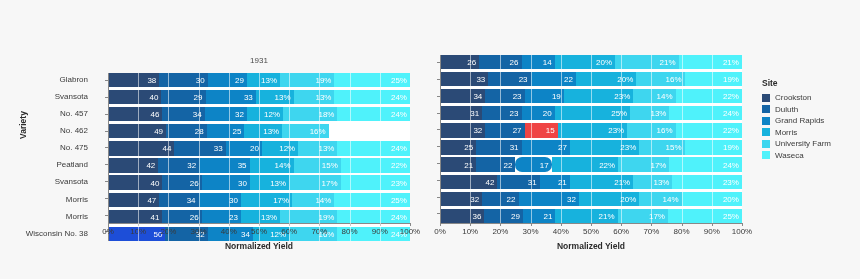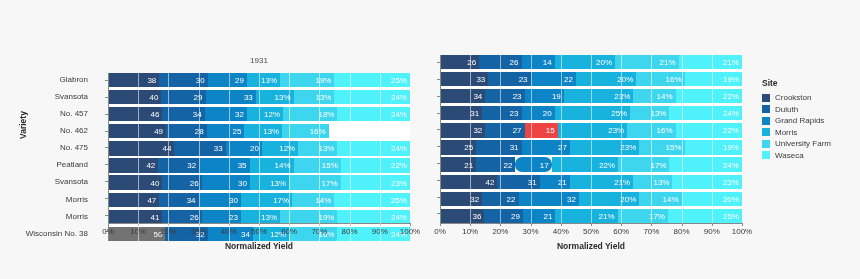--- a/index.html
+++ b/index.html
@@ -275,21 +275,21 @@
               <span>13%</span>
             </div>
             <div class="seg" style="width: 19%; background: rgb(62, 214, 239);">
               <span>19%</span>
             </div>
             <div class="seg" style="width: 24%; background: rgb(79, 242, 251);">
               <span>24%</span>
             </div>
           </div>
           <div class="row">
-            <div class="seg" style="width: 19%; background: #737373;">
+            <div class="seg" style="width: 19%; background: #1d4ed8;">
               <span>50</span>
             </div>
             <div class="seg" style="width: 14%; background: rgb(20, 100, 165);">
               <span>32</span>
             </div>
             <div class="seg" style="width: 15%; background: rgb(13, 132, 198);">
               <span>34</span>
             </div>
             <div class="seg" style="width: 12%; background: rgb(23, 178, 221);">
               <span>12%</span>

